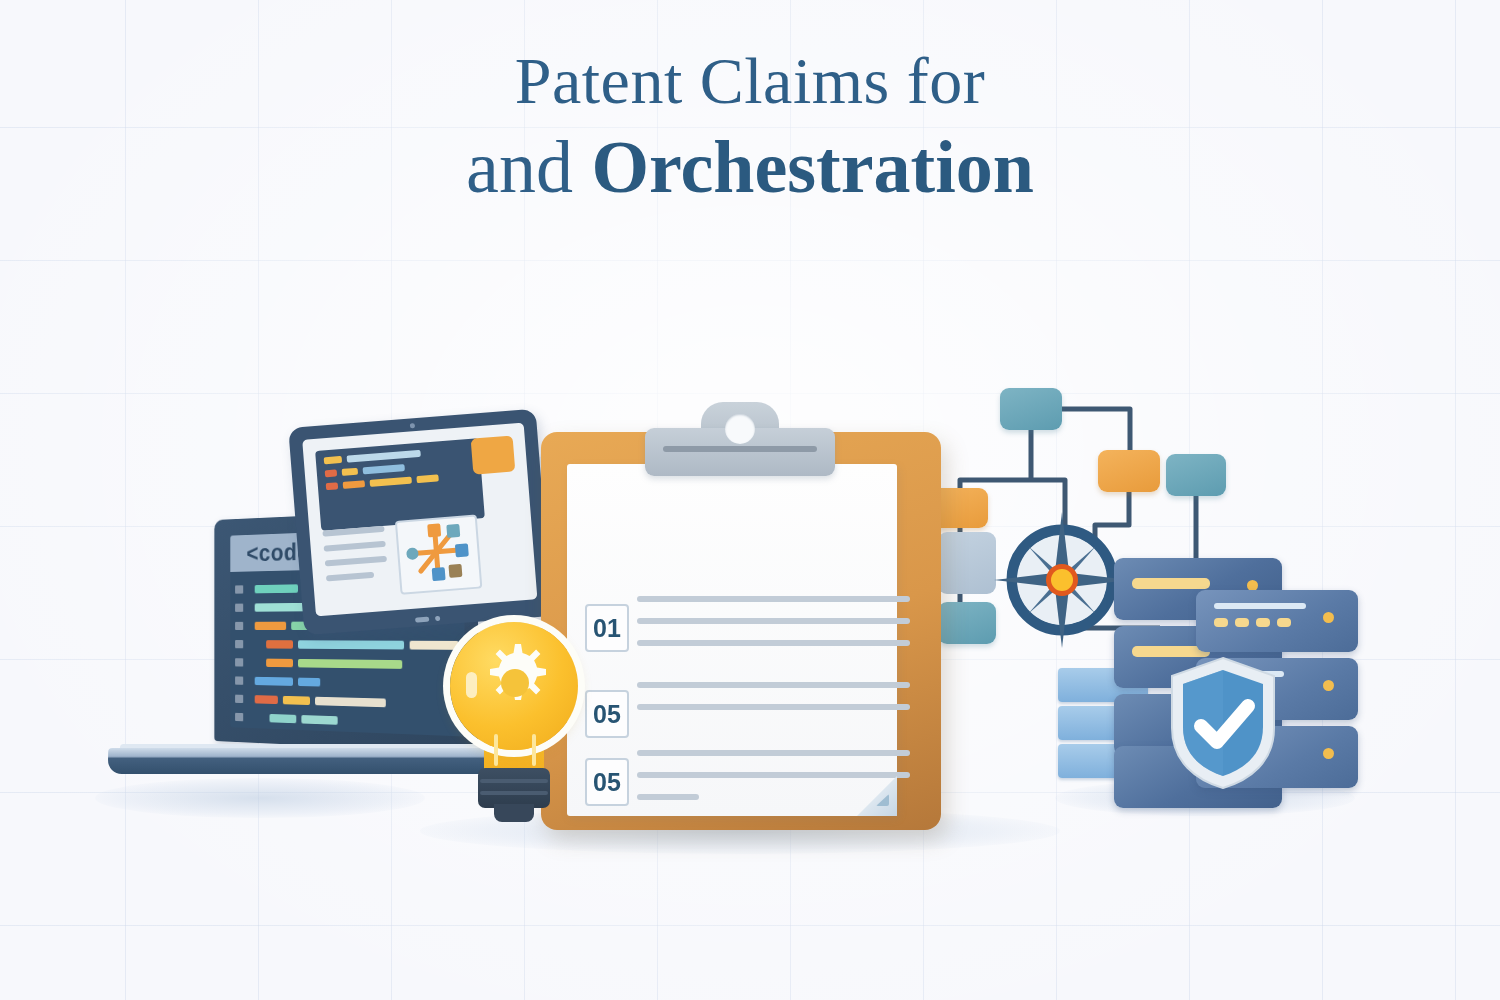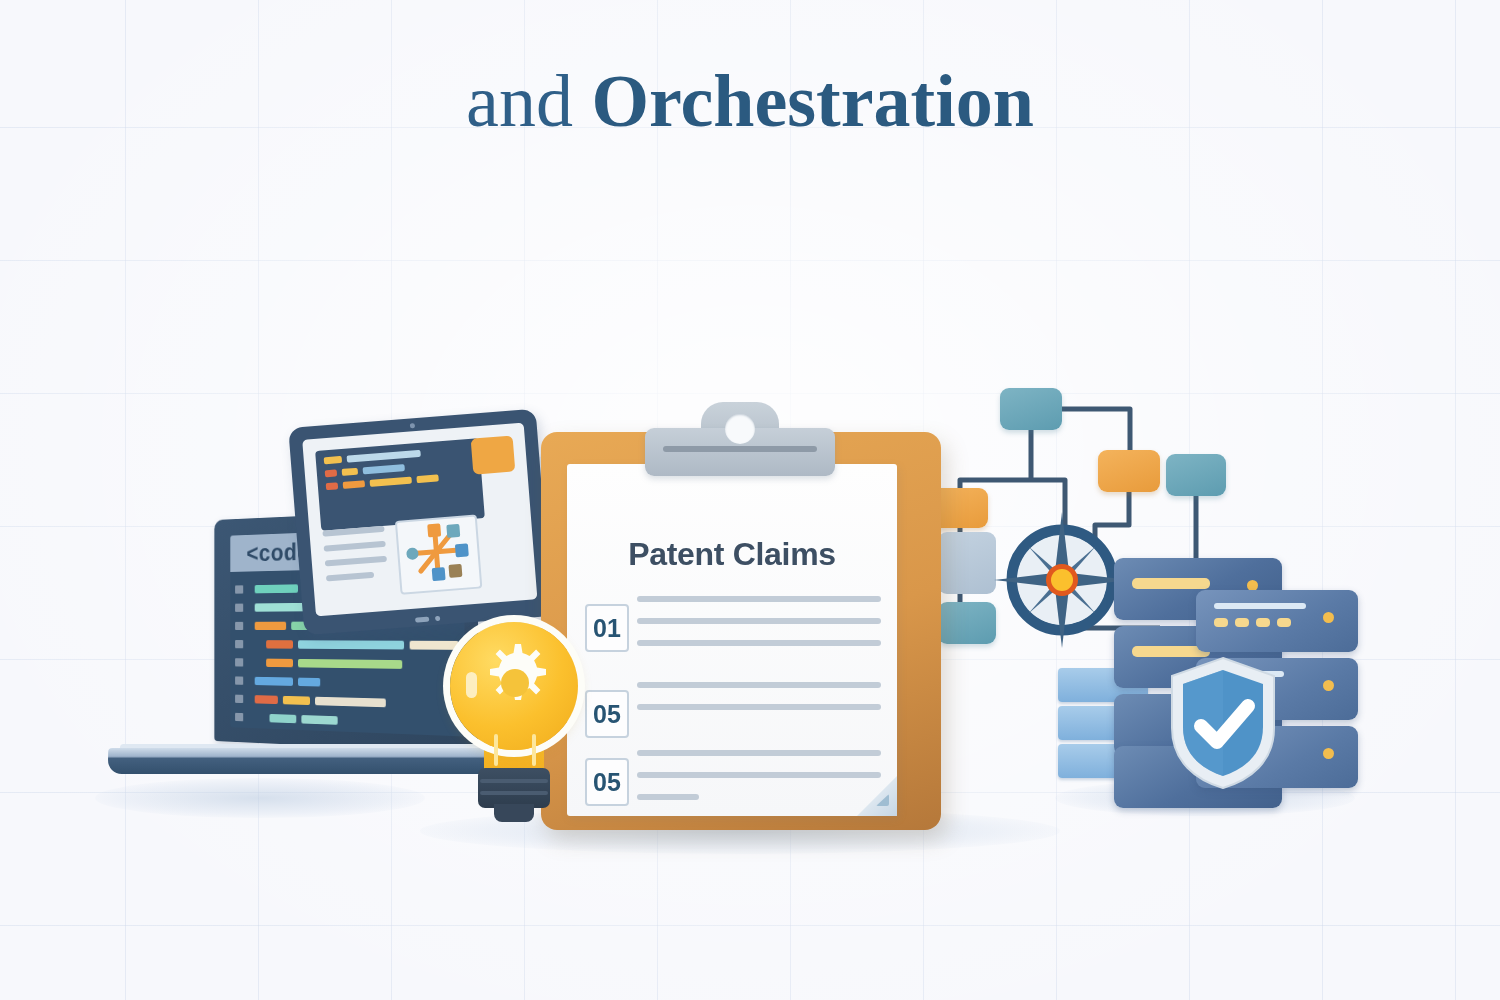--- a/index.html
+++ b/index.html
@@ -209,21 +209,21 @@
   }
   .cb-clip-line {
     position: absolute; left: 130px; top: 36px; width: 154px; height: 6px;
     background: #8e9aa7; border-radius: 3px;
   }
   .cb-title {
     position: absolute; left: 0; top: 72px; width: 330px; text-align: center;
     font-family: "Liberation Sans", sans-serif;
     font-weight: 700; font-size: 32px; color: #3d4f63; letter-spacing: -0.3px;
   }
-  .cb-item { position: absolute; left: 18px; width: 296px; height: 72px; }
+  .cb-item { position: absolute; left: 18px; width: 296px; height: 72px; padding-left: 29px; }
   .cb-num {
     position: absolute; left: 0; top: 8px; width: 40px; height: 44px;
     border: 2px solid #c6d2de; border-radius: 4px;
     display: flex; align-items: center; justify-content: center;
     font-family: "Liberation Sans", sans-serif;
     font-weight: 700; font-size: 25px; color: #275473; background: #fdfdfe;
   }
   .cb-lines { position: absolute; left: 52px; top: 0; right: 0; }
   .cb-line { height: 6px; background: #c2ccd7; border-radius: 3px; margin-bottom: 16px; }
 
@@ -307,20 +307,21 @@
   }
 </style>
 </head>
 <body>
 
 <div id="canvas">
   <div id="grid"></div>
   <div id="vignette"></div>
 
   <div id="title-block">
+    <span class="title-line-1">Patent Claims for</span>
     <span class="title-line-3"><span>and </span><span class="bold-part">Orchestration</span></span>
   </div>
 
   <div id="stage">
 
     <div class="shadow-ellipse" style="left:95px; top:418px; width:330px; height:40px;"></div>
     <div class="shadow-ellipse" style="left:420px; top:448px; width:640px; height:46px;"></div>
     <div class="shadow-ellipse" style="left:1055px; top:420px; width:300px; height:36px;"></div>
 
     <div id="laptop">
@@ -524,21 +525,20 @@
           <path d="M59 16 L99 30 L99 73 C99 101 80 115 59 122 C38 115 19 101 19 73 L19 30 Z" fill="#4f93c8"></path>
           <path d="M59 16 L59 122 C38 115 19 101 19 73 L19 30 Z" fill="#5b9dd0" opacity=".55"></path>
           <path d="M37 72 L53 88 L84 52" fill="none" stroke="#ffffff" stroke-width="14" stroke-linecap="round" stroke-linejoin="round"></path>
         </svg>
       </div>
     </div>
 
     <div id="clipboard">
       <div class="cb-board">
         <div class="cb-paper">
-          <div class="cb-title">Patent Claims</div>
 
           <div class="cb-item" style="top:132px;">
             <div class="cb-num">01</div>
             <div class="cb-lines">
               <div class="cb-line"></div>
               <div class="cb-line"></div>
               <div class="cb-line"></div>
             </div>
           </div>
 

